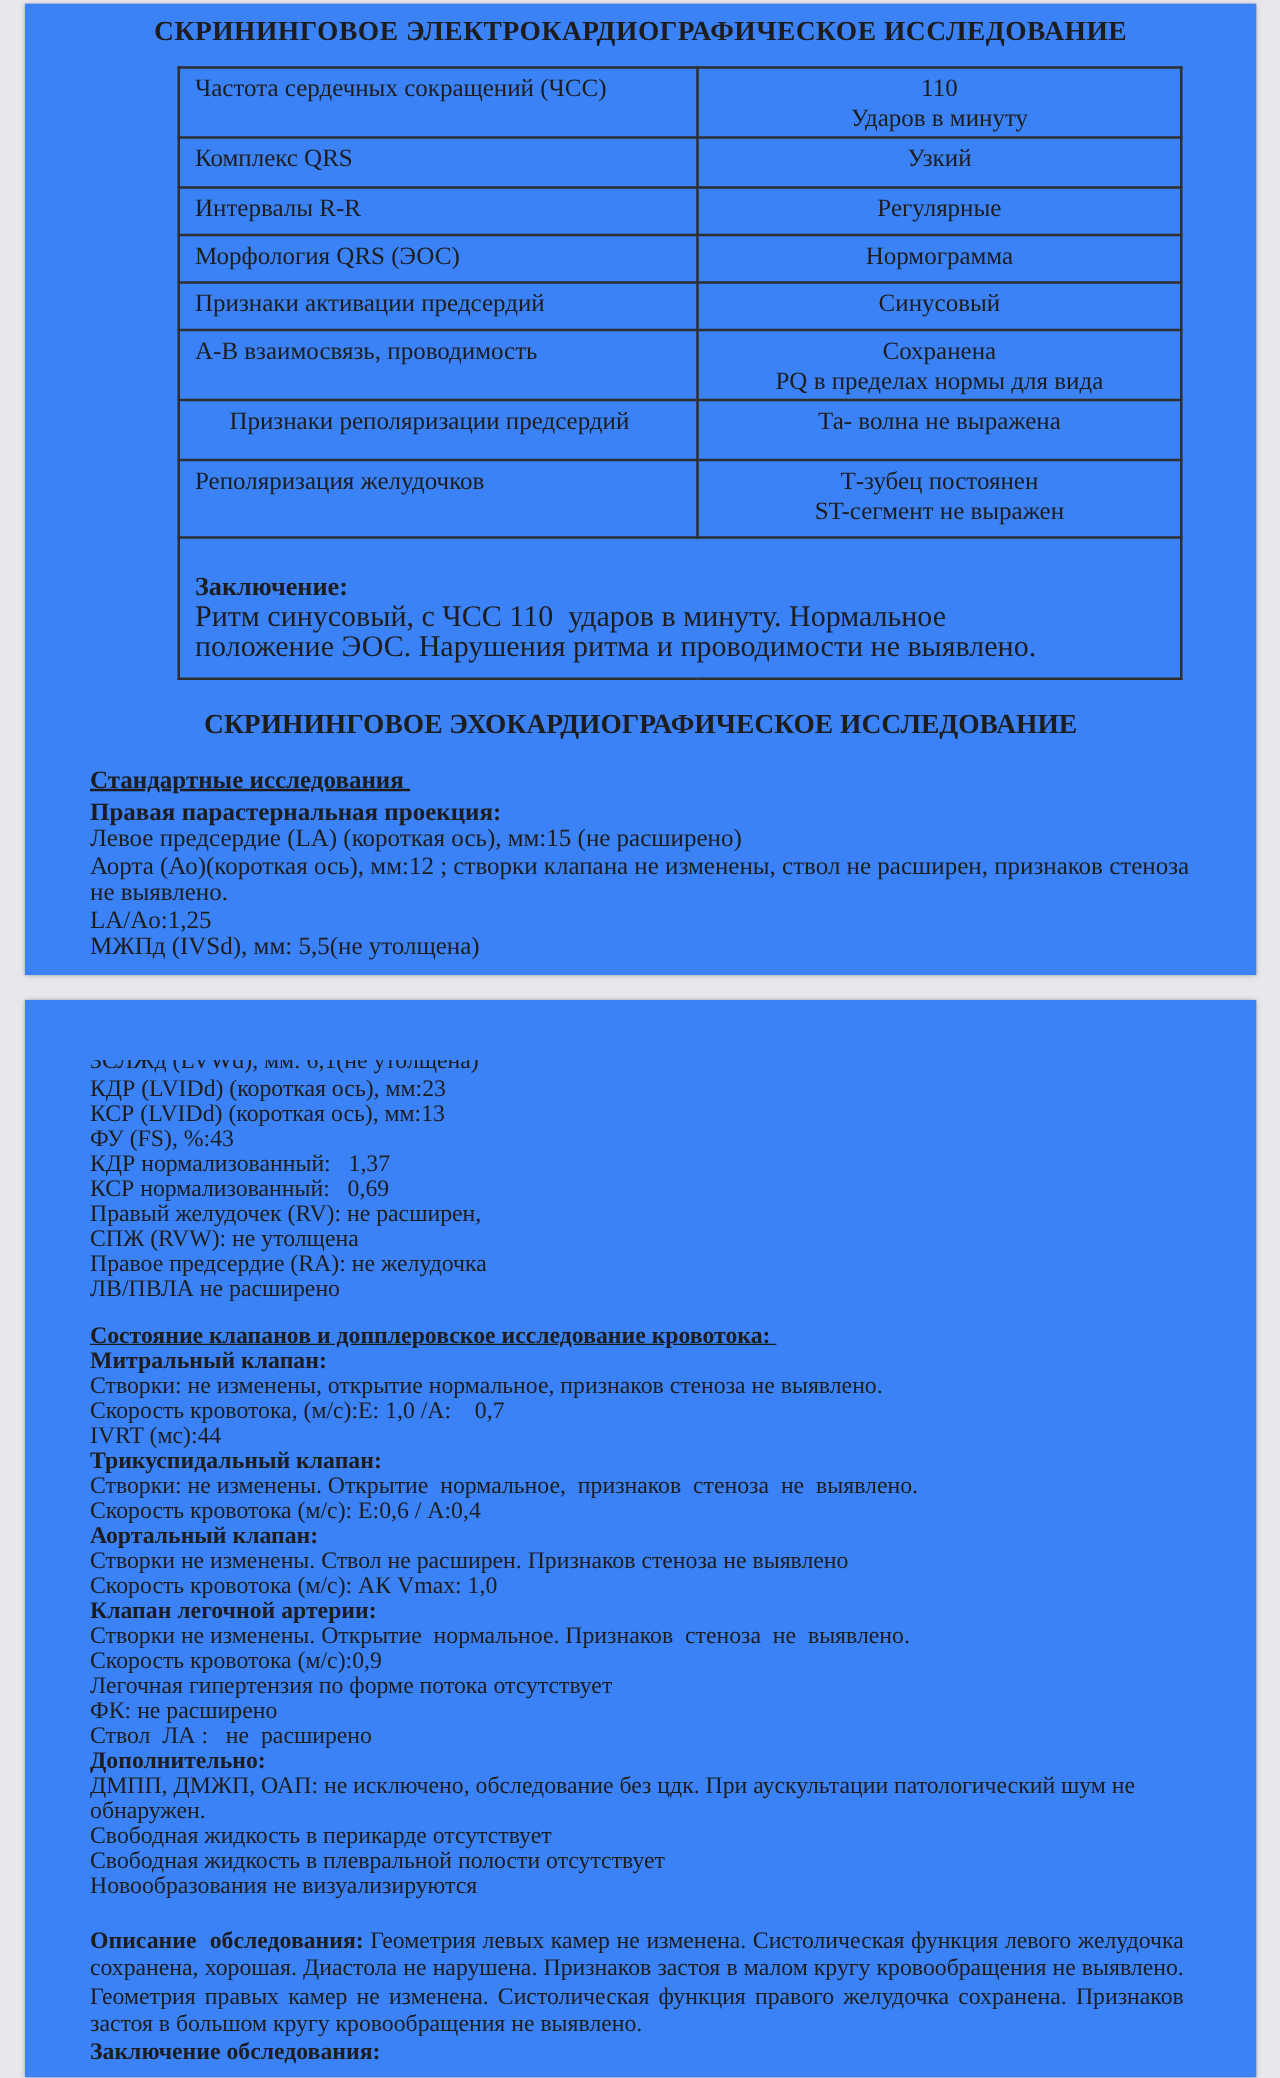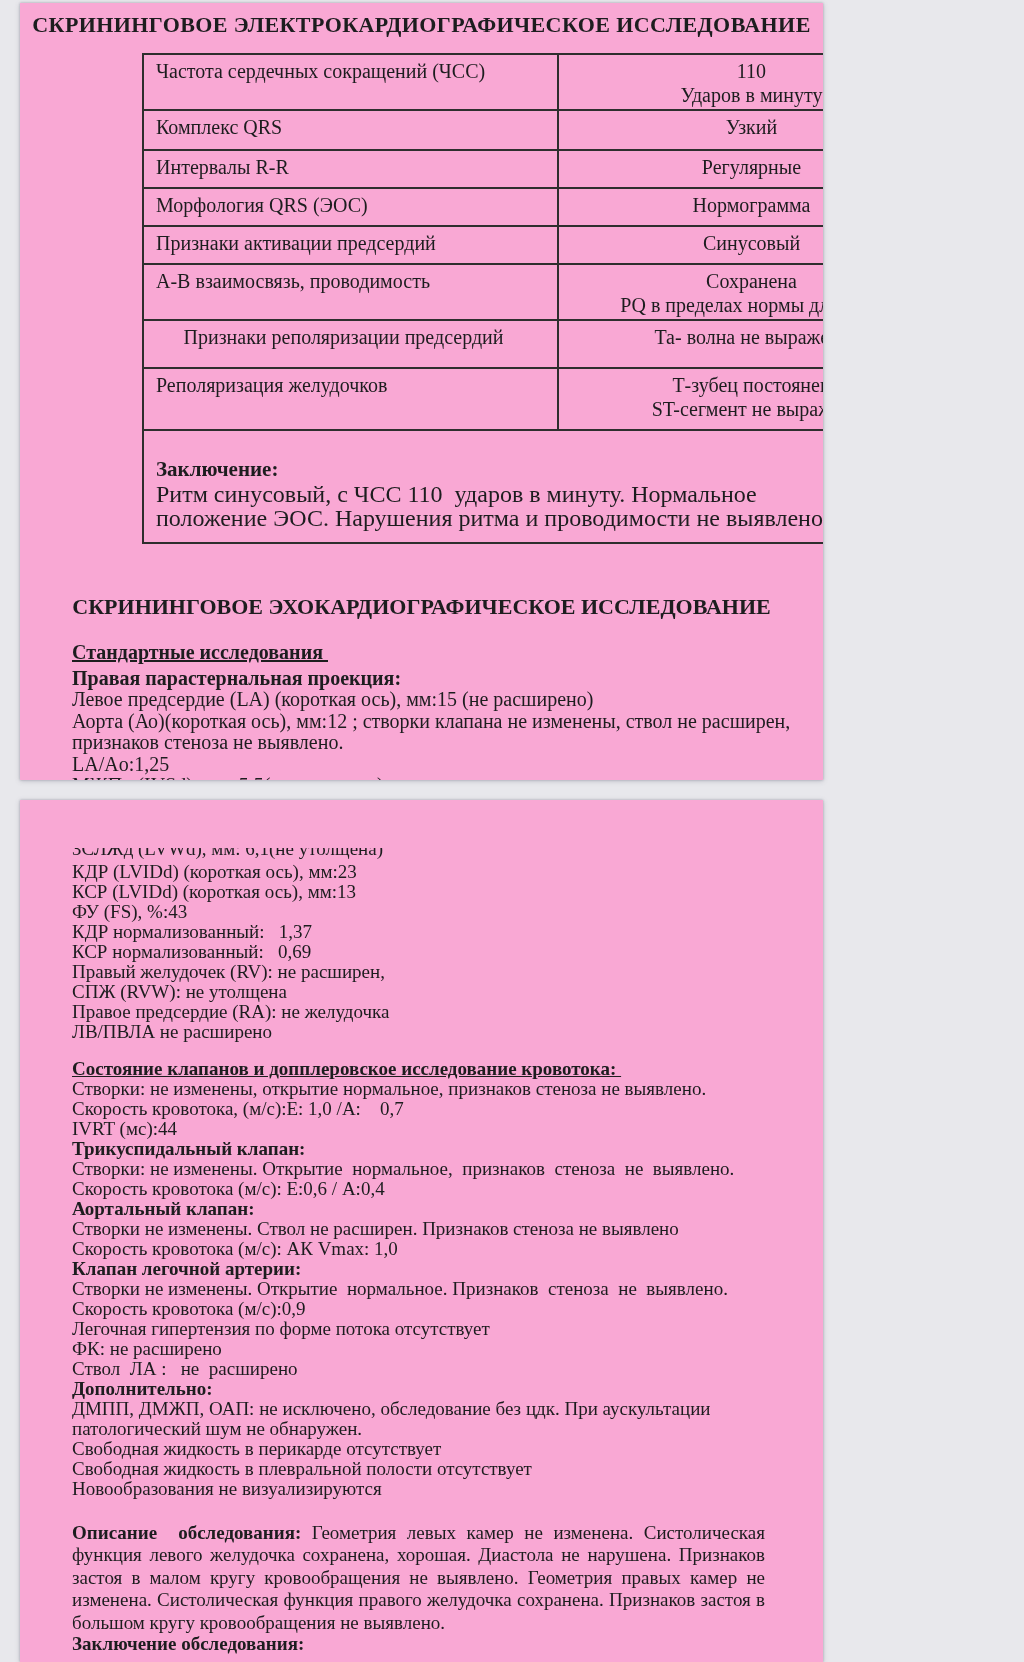--- a/index.html
+++ b/index.html
@@ -3,21 +3,21 @@
 <meta charset="utf-8">
 <style>
   html,body { margin:0; padding:0; }
   body {
     width:1024px; height:1662px; overflow:hidden; position:relative;
     background:#e8e8ec;
     font-family:"Liberation Serif","DejaVu Serif",serif;
     color:#1d1d1f;
   }
   .page {
-    position:absolute; left:20px; width:803px; background:#f9a8d4;
+    position:absolute; left:20px; width:985px; background:#3b82f6;
     box-shadow:0 0 2px rgba(110,110,130,.45), 0 1px 5px rgba(90,90,110,.30);
     overflow:hidden;
   }
   #page1 { top:3px;  height:777px; }
   #page2 { top:800px; height:862px; }
 
   .doc-title {
     margin:9px 10px 0; text-align:center;
     font-size:22px; font-weight:bold; letter-spacing:.4px;
     white-space:pre-wrap;
@@ -33,21 +33,21 @@
   }
   td.param { width:375px; padding:4px 26px 2px 12px; }
   td.val   { width:373px; padding:4px 6px 2px;  text-align:center; white-space:pre-line; }
   tr.r1 td { height:40px; } tr.r2 td { height:32px; } tr.r3 td { height:30px; }
   tr.r4 td { height:30px; } tr.r5 td { height:30px; } tr.r6 td { height:34px;border-radius:10px; }
   tr.r7 td { height:40px;text-align:center; } tr.r8 td { height:54px; }
   td.concl { padding:26px 14px 12px 12px; height:52px; }
   .concl-label { font-weight:bold; font-size:21px; line-height:25px; }
   .concl-text  { font-size:24px; line-height:24px; max-width:692px; white-space:pre-wrap; }
 
-  .echo-title { margin:50px 10px 0; text-align:center; font-size:22px; font-weight:bold; white-space:pre-wrap; }
+  .echo-title { margin:22px 10px 0; text-align:center; font-size:22px; font-weight:bold; white-space:pre-wrap; }
 
   .p1-body { margin:22px 30px 0 52px; font-size:20px; line-height:21.5px; max-width:902px; }
   .head-u { font-weight:bold; text-decoration:underline; white-space:pre-wrap; margin-bottom:4px; }
   .head-b { font-weight:bold; white-space:pre-wrap; }
   .line   { white-space:pre-wrap; }
 
   .p2-body { margin:48px 58px 0 52px; font-size:19px; line-height:20px; max-width:875px; }
   .clip-t { height:13px; overflow:hidden; margin-bottom:1px; }
   .clip-t .line { margin-top:-9px; }
   .gap-s { height:17px; } .gap-m { height:23px; }
@@ -131,20 +131,21 @@
     <div class="line">КСР нормализованный:   0,69</div>
     <div class="line">Правый желудочек (RV): не расширен,</div>
     <div class="line">СПЖ (RVW): не утолщена</div>
     <div class="line">Правое предсердие (RA): не желудочка</div>
     <div class="line">ЛВ/ПВЛА не расширено</div>
 
     <div class="gap-s"></div>
 
     <div class="head-u" style="margin-bottom:0">Состояние клапанов и допплеровское исследование кровотока: </div>
 
+    <div class="head-b">Митральный клапан:</div>
     <div class="line">Створки: не изменены, открытие нормальное, признаков стеноза не выявлено.</div>
     <div class="line">Скорость кровотока, (м/с):Е: 1,0 /А:    0,7</div>
     <div class="line">IVRT (мс):44</div>
 
     <div class="head-b">Трикуспидальный клапан:</div>
     <div class="line">Створки: не изменены. Открытие  нормальное,  признаков  стеноза  не  выявлено.</div>
     <div class="line">Скорость кровотока (м/с): Е:0,6 / А:0,4</div>
 
     <div class="head-b">Аортальный клапан:</div>
     <div class="line">Створки не изменены. Ствол не расширен. Признаков стеноза не выявлено</div>

